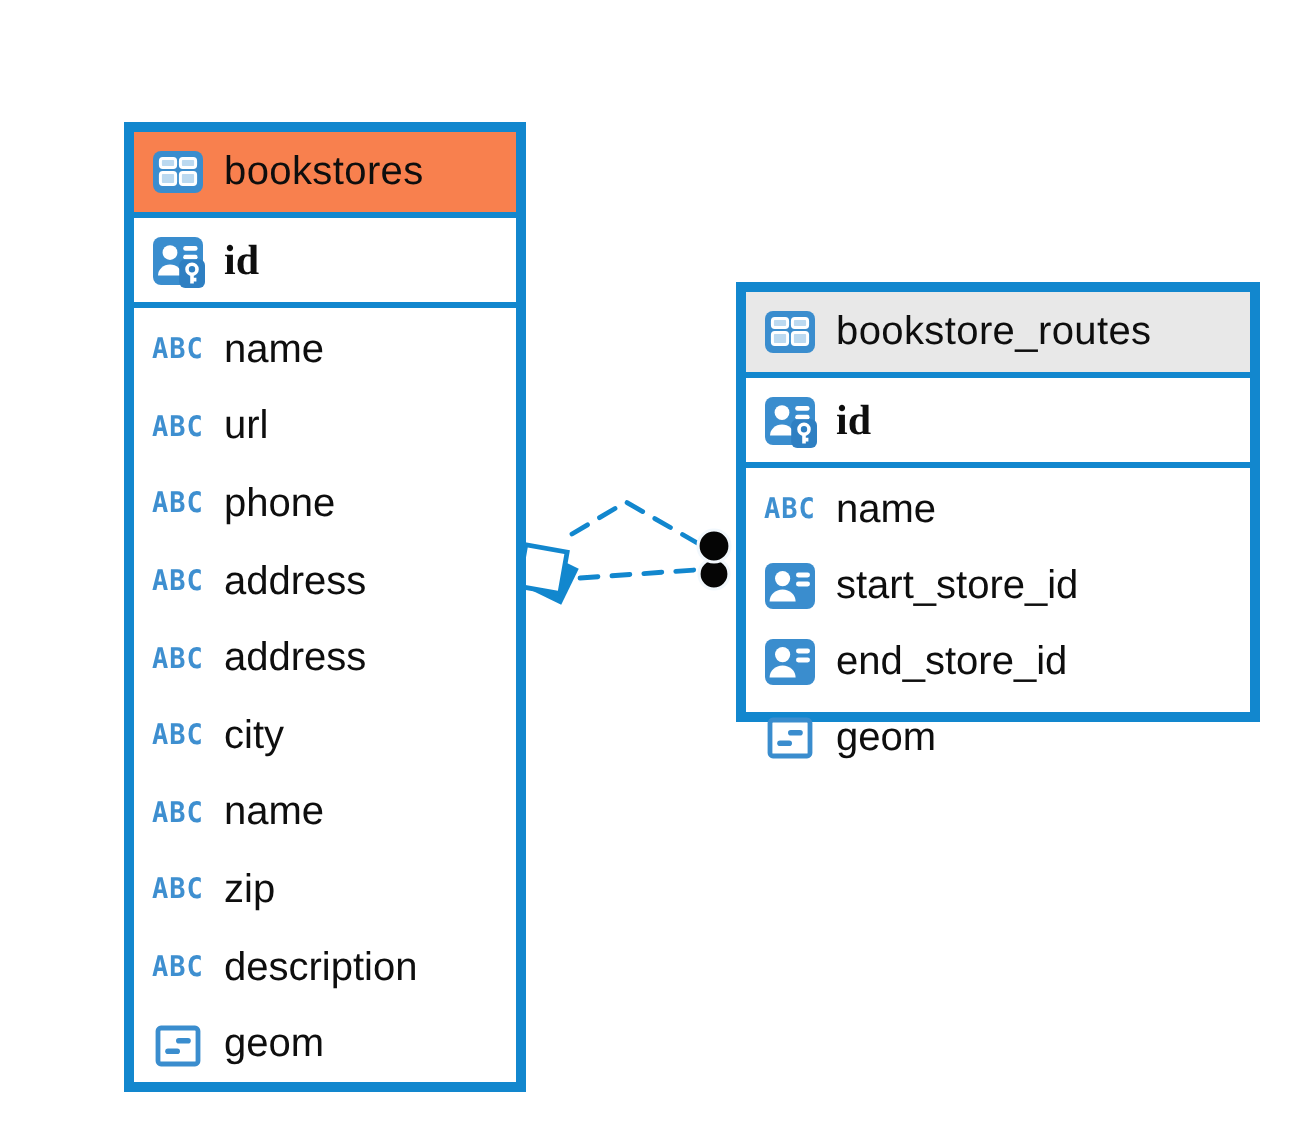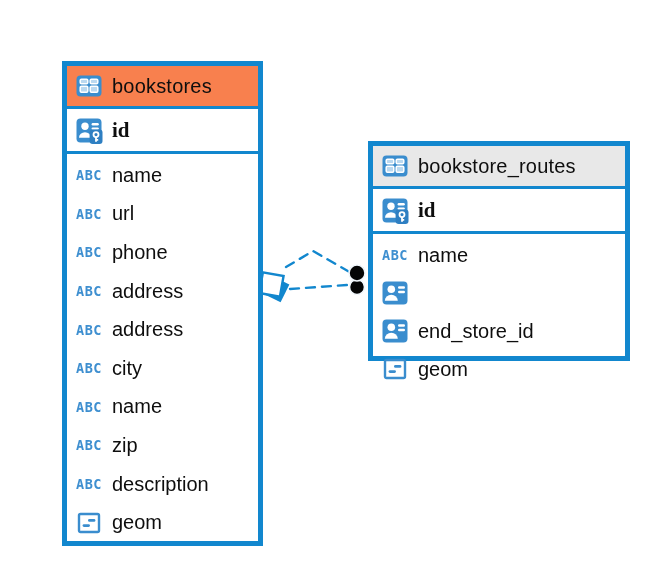--- a/index.html
+++ b/index.html
@@ -208,20 +208,21 @@
     <span class="ticon">
       <svg width="26" height="26" viewBox="0 0 26 26">
         <rect x="0.5" y="1.5" width="25" height="23" rx="4" fill="#3A8DCE"></rect>
         <circle cx="9.3" cy="9.3" r="3.8" fill="#ffffff"></circle>
         <path d="M2.8 20.8 a6.5 6 0 0 1 13 0 z" fill="#ffffff"></path>
         <rect x="16" y="6.3" width="7" height="2.4" rx="1.2" fill="#ffffff"></rect>
         <rect x="16" y="10.8" width="7" height="2.4" rx="1.2" fill="#ffffff"></rect>
       </svg>
     </span>
 
+    <span class="f-label">start_store_id</span>
   </div>
         <div class="f-row">
 
     <span class="ticon">
       <svg width="26" height="26" viewBox="0 0 26 26">
         <rect x="0.5" y="1.5" width="25" height="23" rx="4" fill="#3A8DCE"></rect>
         <circle cx="9.3" cy="9.3" r="3.8" fill="#ffffff"></circle>
         <path d="M2.8 20.8 a6.5 6 0 0 1 13 0 z" fill="#ffffff"></path>
         <rect x="16" y="6.3" width="7" height="2.4" rx="1.2" fill="#ffffff"></rect>
         <rect x="16" y="10.8" width="7" height="2.4" rx="1.2" fill="#ffffff"></rect>

